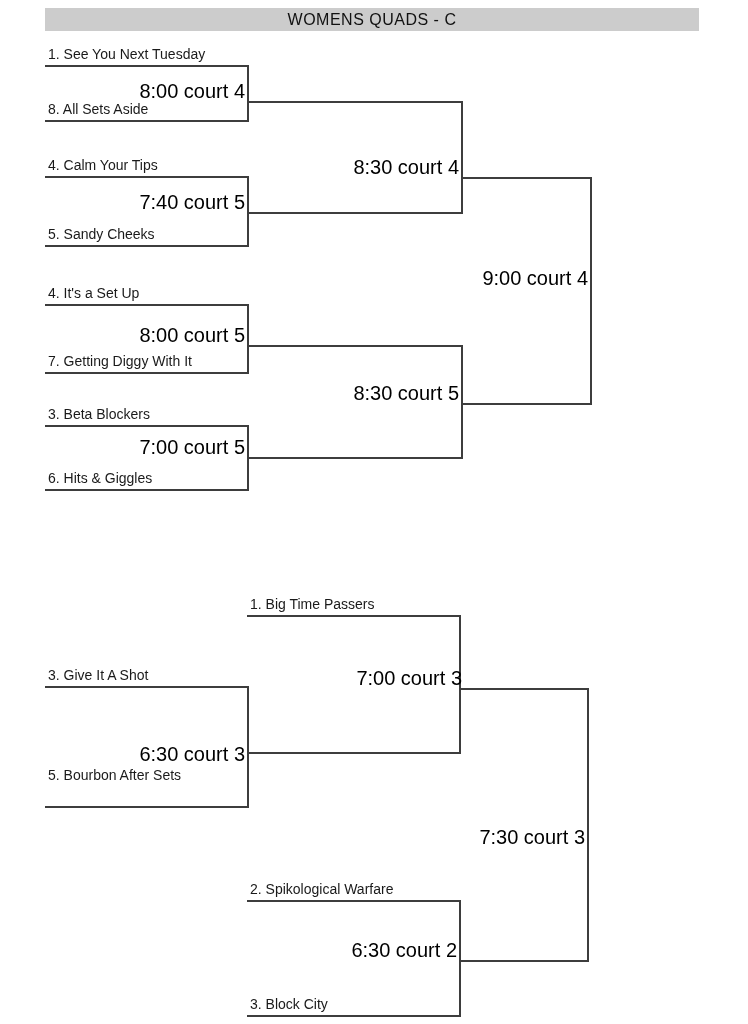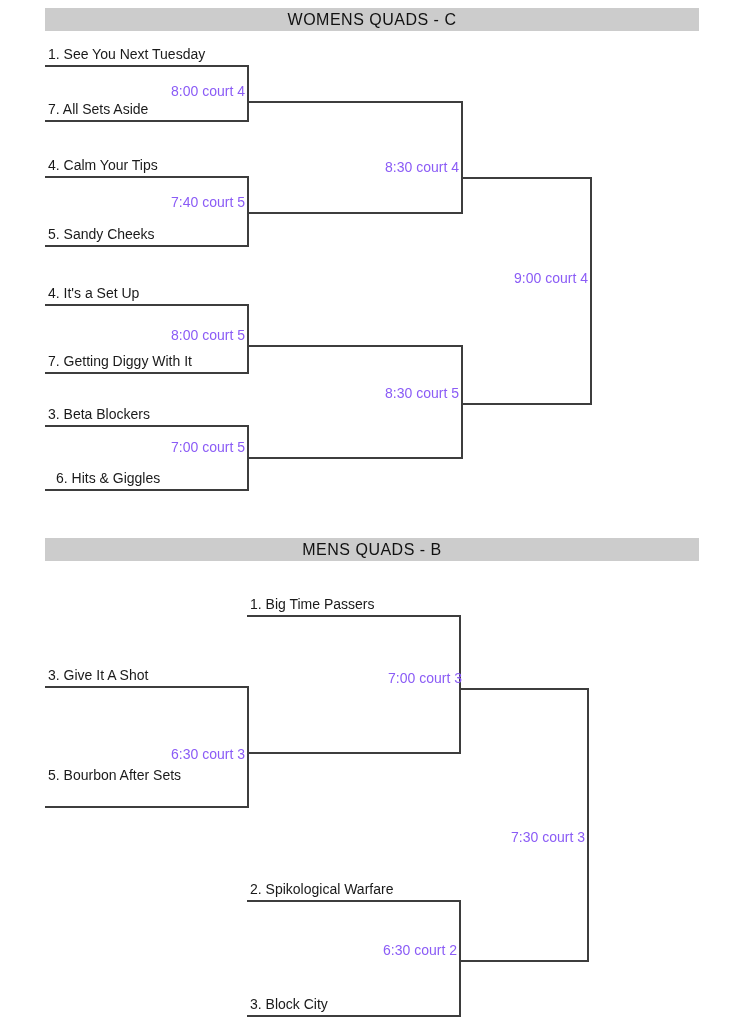--- a/index.html
+++ b/index.html
@@ -44,44 +44,44 @@
   }
   .team {
     position: absolute;
     font-size: 14px;
     line-height: 18px;
     white-space: nowrap;
     color: #1a1a1a;
   }
   .time {
     position: absolute;
-    font-size: 14px;
+    font-size: 20px;
     line-height: 18px;
     white-space: nowrap;
     text-align: right;
-    color: #8b5cf6;
+    color: #000000;
   }
 </style>
 </head>
 <body>
 
 <div id="page">
 
   <div class="header-bar" style="top:8px;">
     <span class="header-title">WOMENS QUADS - C</span>
   </div>
 
   <div class="team" style="left:48px; top:45px;">1. See You Next Tuesday</div>
-  <div class="team" style="left:48px; top:100px;">7. All Sets Aside</div>
+  <div class="team" style="left:48px; top:100px;">8. All Sets Aside</div>
   <div class="team" style="left:48px; top:156px;">4. Calm Your Tips</div>
   <div class="team" style="left:48px; top:225px;">5. Sandy Cheeks</div>
   <div class="team" style="left:48px; top:284px;">4. It's a Set Up</div>
   <div class="team" style="left:48px; top:352px;">7. Getting Diggy With It</div>
   <div class="team" style="left:48px; top:405px;">3. Beta Blockers</div>
-  <div class="team" style="left:48px; top:469px;margin-left:8px;">6. Hits &amp; Giggles</div>
+  <div class="team" style="left:48px; top:469px;">6. Hits &amp; Giggles</div>
 
   <div class="hline" style="left:45px; top:65px;  width:203px;"></div>
   <div class="hline" style="left:45px; top:120px; width:203px;"></div>
   <div class="hline" style="left:45px; top:176px; width:203px;"></div>
   <div class="hline" style="left:45px; top:245px; width:203px;"></div>
   <div class="hline" style="left:45px; top:304px; width:203px;"></div>
   <div class="hline" style="left:45px; top:372px; width:203px;"></div>
   <div class="hline" style="left:45px; top:425px; width:203px;"></div>
   <div class="hline" style="left:45px; top:489px; width:203px;"></div>
 
@@ -105,23 +105,20 @@
 
   <div class="time" style="right:289px; top:158px;">8:30 court 4</div>
   <div class="time" style="right:289px; top:384px;">8:30 court 5</div>
 
   <div class="hline" style="left:462px; top:177px; width:130px;"></div>
   <div class="hline" style="left:462px; top:403px; width:130px;"></div>
 
   <div class="vline" style="left:590px; top:177px; height:228px;"></div>
   <div class="time" style="right:160px; top:269px;">9:00 court 4</div>
 
-  <div class="header-bar" style="top:538px;">
-    <span class="header-title">MENS QUADS - B</span>
-  </div>
 
   <div class="team" style="left:250px; top:595px;">1. Big Time Passers</div>
   <div class="team" style="left:48px;  top:666px;">3. Give It A Shot</div>
   <div class="team" style="left:48px;  top:766px;">5. Bourbon After Sets</div>
   <div class="team" style="left:250px; top:880px;">2. Spikological Warfare</div>
   <div class="team" style="left:250px; top:995px;">3. Block City</div>
 
   <div class="hline" style="left:247px; top:615px;  width:213px;"></div>
   <div class="hline" style="left:45px;  top:686px;  width:203px;"></div>
   <div class="hline" style="left:45px;  top:806px;  width:203px;"></div>

